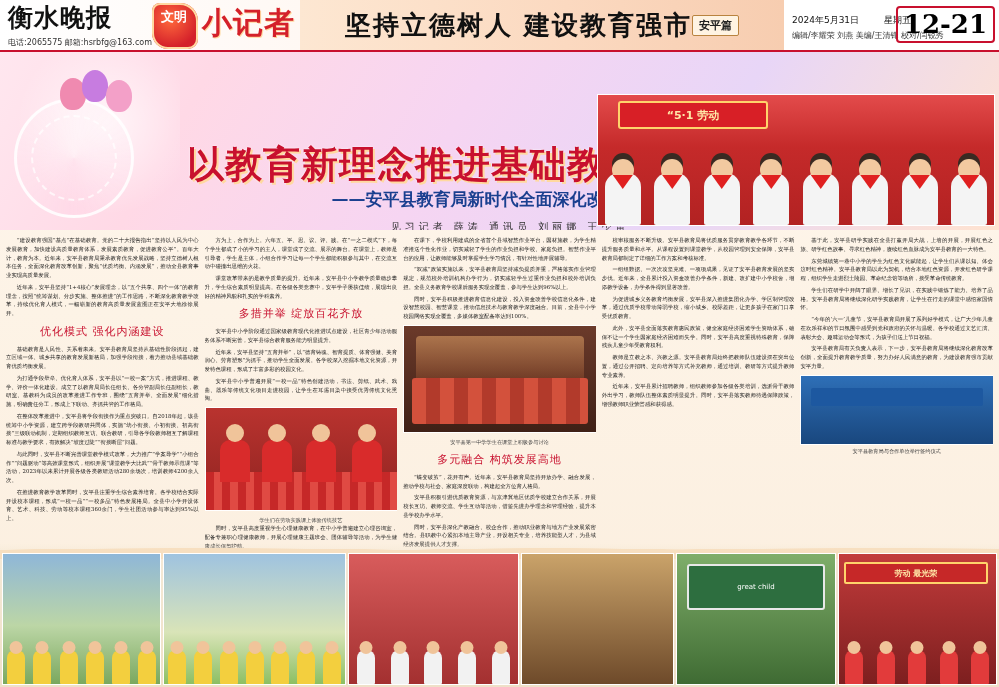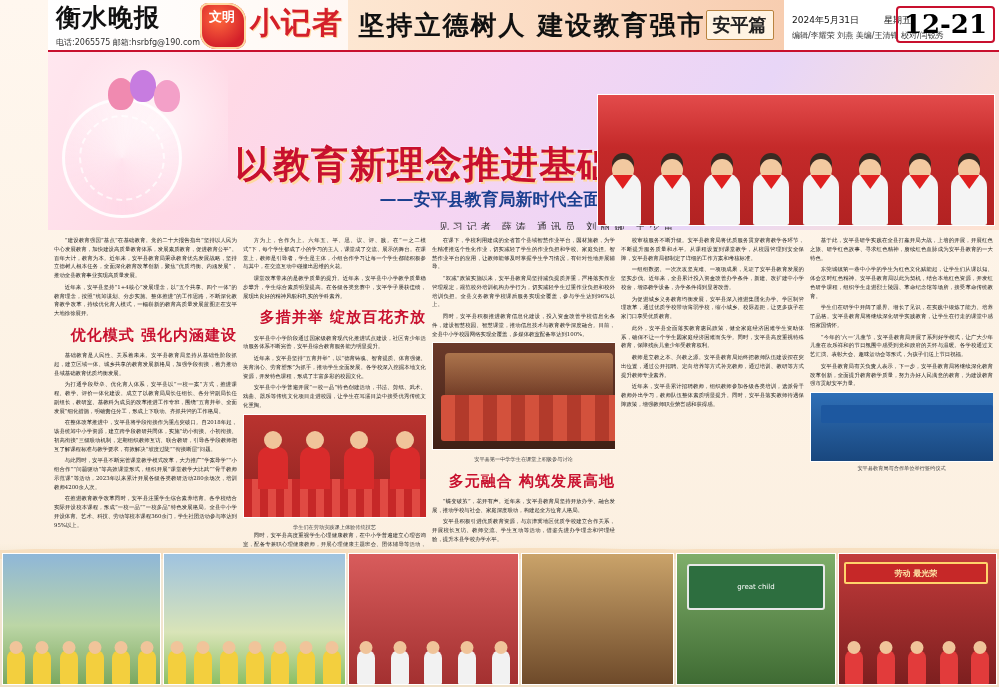--- a/index.html
+++ b/index.html
@@ -9,21 +9,20 @@
     font-family: "DejaVu Sans", "Liberation Sans", sans-serif;
     background: #fdf9f2;
     overflow: hidden;
     position: relative;
   }
   .page {
     width: 999px; height: 687px;
     position: relative;
     background: linear-gradient(180deg,#fff7ef 0%, #fdf3e6 45%, #fbeede 100%);
     overflow: hidden;
-    padding-left: 48px;
   }
 
   
   .masthead {
     position: relative;
     height: 52px;
     background: linear-gradient(90deg,#ffffff 0%,#fff7f2 35%,#fdf0e6 100%);
     border-bottom: 2px solid #c8102e;
     display: flex;
     align-items: stretch;
@@ -73,21 +72,21 @@
     display:flex; align-items:center; justify-content:center;
     background: linear-gradient(90deg,#fde7d2 0%,#fbd9c0 55%,#f7cdb0 100%);
     position: relative;
   }
   .mh-slogan .txt {
     font-family:"DejaVu Serif","Liberation Serif",serif;
     font-size: 26px; font-weight: 700; color:#111;
     letter-spacing: 2px; white-space:nowrap;
   }
   .mh-slogan .sub {
-    font-size: 18px; font-weight:700; color:#222;
+    font-size: 11px; font-weight:700; color:#222;
     border:1px solid #b9833f; padding:2px 6px; border-radius:2px;
     background:#fff3e2;
   }
   .mh-right {
     width: 215px; padding: 4px 6px 0 8px;
     display:flex; flex-direction:column; justify-content:center; gap:3px;
     background:#fff;
     position: relative;
   }
   .mh-date { font-size: 9px; color:#111; display:flex; gap:25px; }
@@ -194,22 +193,22 @@
     width: 194px;
     font-family:"DejaVu Serif","Liberation Serif",serif;
     font-size: 5.4px;
     line-height: 1.62;
     color: #1a1a1a;
     text-align: justify;
     overflow: hidden;
   }
   .col p { margin: 0 0 3px 0; text-indent: 2em; }
   .sec-head {
-    text-align:right; color:#c8102e;
-    font-size: 15px; font-weight:700; letter-spacing: 1px;
+    text-align:center; color:#c8102e;
+    font-size: 11px; font-weight:400; letter-spacing: 1px;
     margin: 5px 0 4px 0;
     font-family:"DejaVu Serif","Liberation Serif",serif;
   }
 
   .midphoto {
     width: 194px; height: 104px; margin: 4px 0 5px 0;
     background: linear-gradient(180deg,#b9332f 0%,#8e2320 100%);
     border:1px solid #fff; position:relative; overflow:hidden;
   }
   .midphoto .tablecloth {
@@ -300,21 +299,21 @@
   }
 </style>
 </head>
 <body>
 
 <div class="page">
 
   <div class="masthead">
     <div class="mh-left">
       <div class="mh-title">衡水晚报</div>
-      <div class="mh-contact">电话:2065575  邮箱:hsrbfg@190.com</div>
+      <div class="mh-contact">电话:2065575  邮箱:hsrbfg@163.com</div>
     </div>
 
     <div class="mh-logo">
       <div class="blob"></div>
       <div class="wenming">文明</div>
       <div class="xiaojizhe">小记者</div>
     </div>
 
     <div class="mh-slogan">
       <span class="txt">坚持立德树人  建设教育强市</span>
@@ -338,20 +337,21 @@
         <i></i>
         <i></i>
         <i></i>
       </div>
 
     <div class="hero-title">以教育新理念推进基础教育高质量发展</div>
     <div class="hero-sub">——安平县教育局新时代全面深化改革创新掠影</div>
     <div class="hero-byline">见习记者   薛涛   通讯员   刘丽娜   王少雷</div>
 
     <div class="hero-photo">
+      <div class="banner">“5·1 劳动</div>
       <div class="kids">
         <div class="kid">
             <span class="scarf"></span>
           </div>
         <div class="kid">
             <span class="scarf"></span>
           </div>
         <div class="kid">
             <span class="scarf"></span>
           </div>

